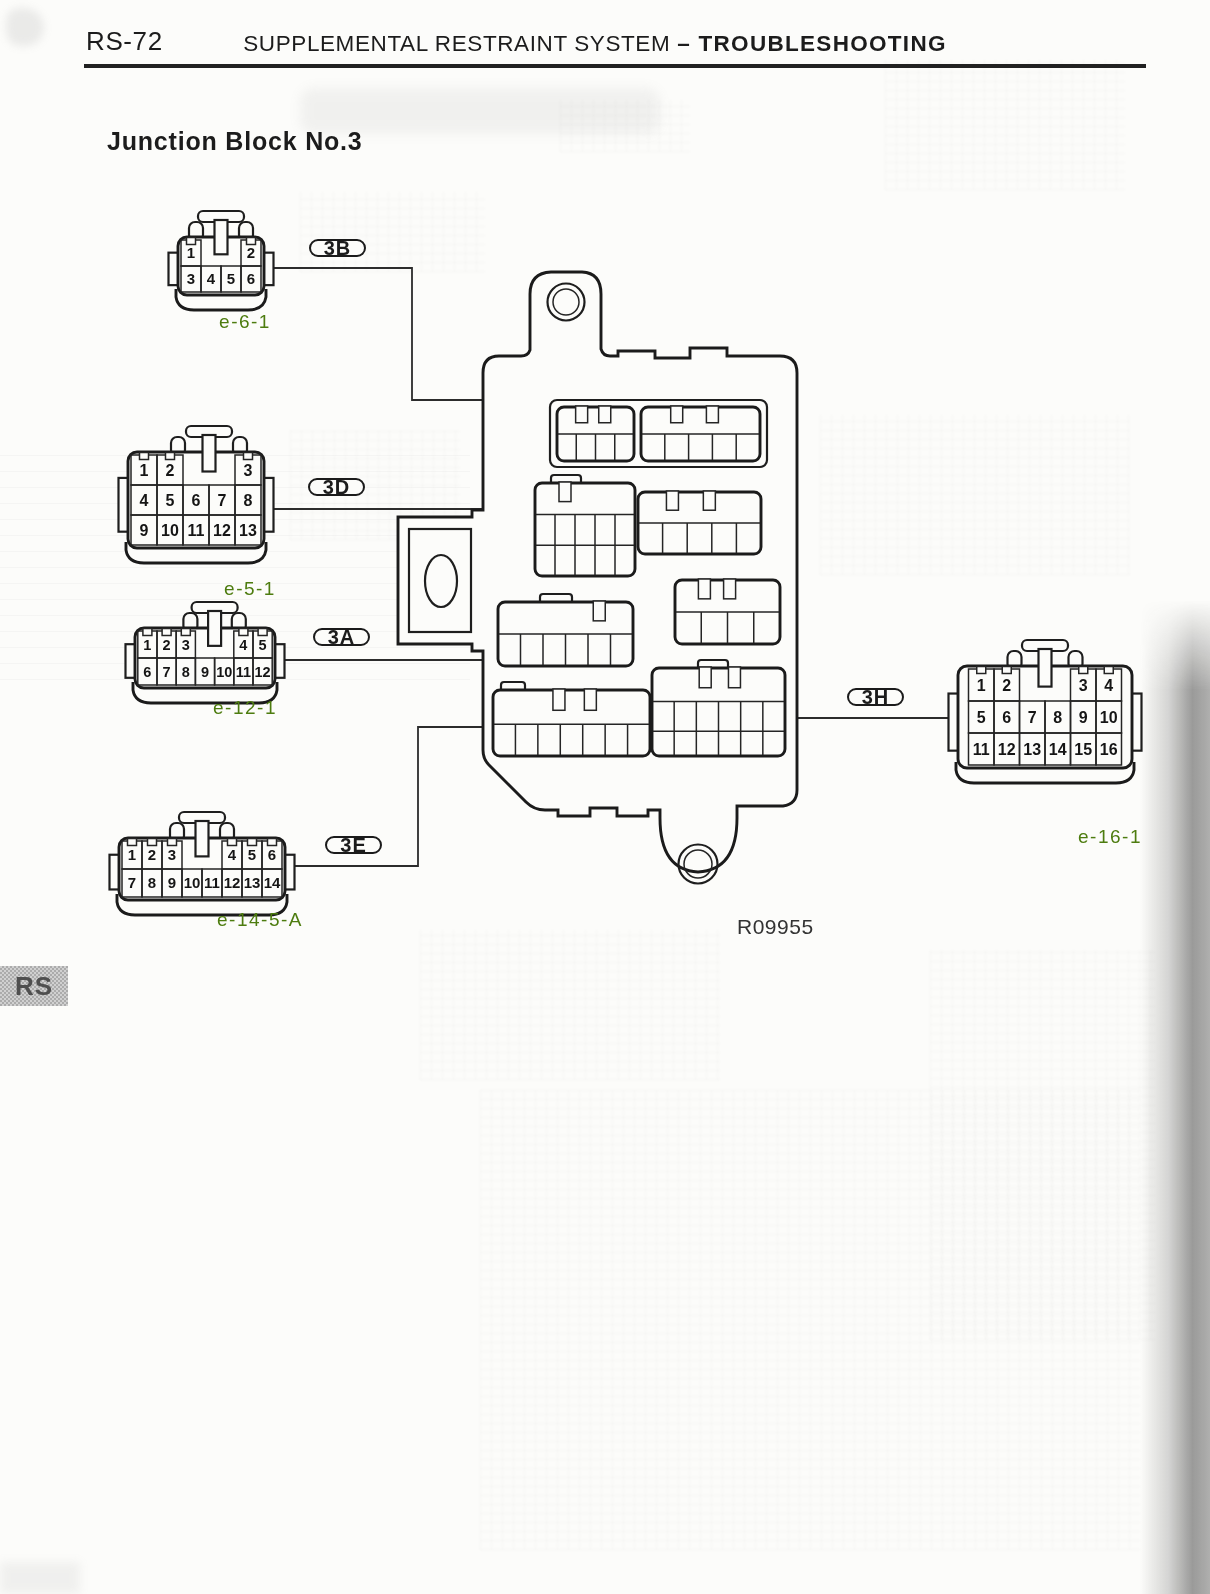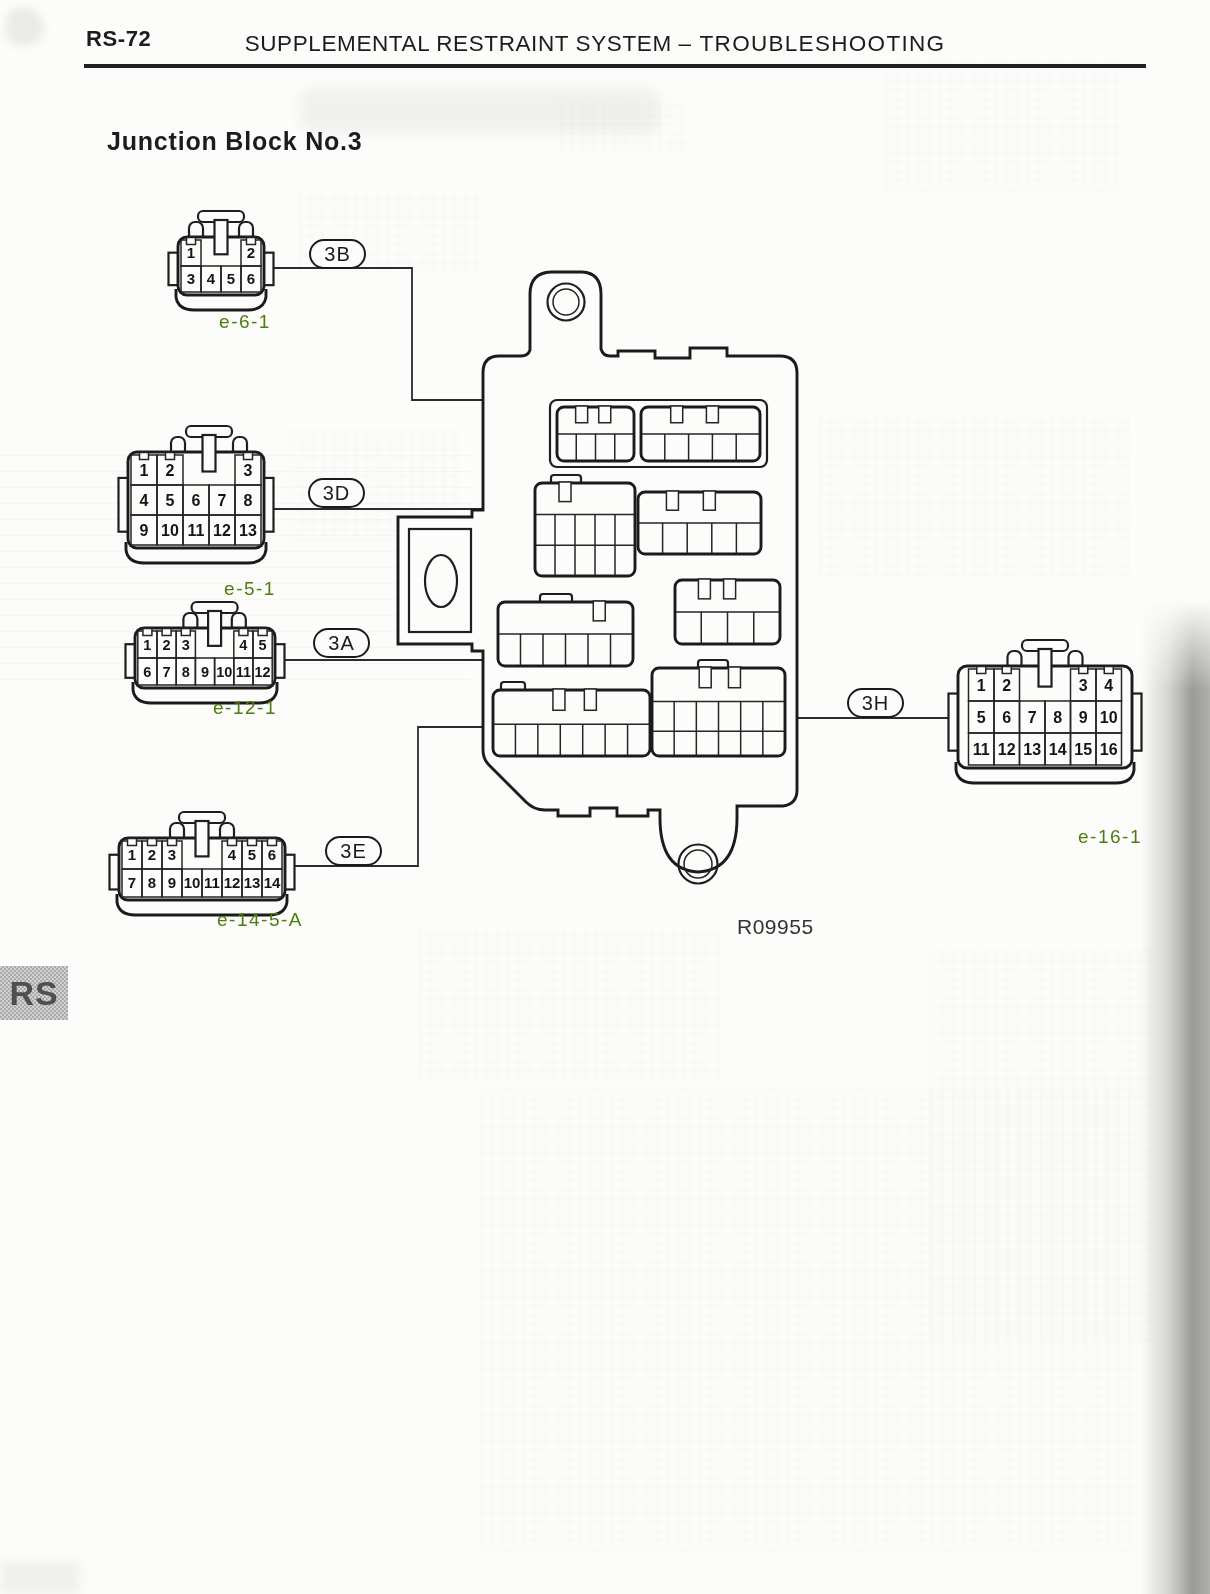--- a/index.html
+++ b/index.html
@@ -16,35 +16,35 @@
   .g-blob{background:#8f8f8f;opacity:.10;filter:blur(6px);border-radius:14px}
   .corner-smudge{left:6px;top:8px;width:38px;height:38px;background:#9a9a9a;opacity:.18;
       filter:blur(4px);border-radius:40% 60% 55% 45%}
   .right-shadow{position:absolute;right:0;top:600px;bottom:0;width:70px;pointer-events:none;
       background:linear-gradient(to right,rgba(40,40,40,0) 0%,rgba(40,40,40,.18) 40%,
                  rgba(40,40,40,.46) 75%,rgba(60,60,60,.40) 100%);
       -webkit-mask-image:linear-gradient(to bottom,transparent 0,#000 90px);
       mask-image:linear-gradient(to bottom,transparent 0,#000 90px)}
   .bottom-smudge{left:0;top:1562px;width:80px;height:32px;background:#9a9a9a;opacity:.12;filter:blur(5px)}
   
-  .hdr-code{position:absolute;left:86px;top:26px;font-size:22px;font-weight:bold;letter-spacing:.6px}
+  .hdr-code{position:absolute;left:86px;top:26px;font-size:26px;font-weight:normal;letter-spacing:.6px}
   .hdr-title{position:absolute;left:0;right:20px;top:31px;text-align:center;font-size:22.5px;
              letter-spacing:.6px;white-space:nowrap}
   .hdr-title .b{font-weight:normal}
-  .hdr-title .n{font-weight:normal;letter-spacing:1.3px}
+  .hdr-title .n{font-weight:bold;letter-spacing:1.3px}
   .hdr-rule{position:absolute;left:84px;top:64px;width:1062px;height:4px;background:#212121}
   .section-title{position:absolute;left:107px;top:127px;font-size:25px;font-weight:bold;letter-spacing:.8px}
   
-  .callout{position:absolute;width:57px;height:30px;border:2.5px solid #1b1b1b;border-radius:16px;
+  .callout{position:absolute;width:57px;height:18px;border:2.5px solid #1b1b1b;border-radius:16px;
            background:#fcfcfa;display:flex;align-items:center;justify-content:center;
-           font-size:20px;font-weight:normal;letter-spacing:1px;box-sizing:border-box}
+           font-size:20px;font-weight:bold;letter-spacing:1px;box-sizing:border-box}
   .caption{position:absolute;transform:translateX(-50%);font-size:19px;letter-spacing:1.5px;color:#4d7c0f}
   .figure-code{position:absolute;left:737px;top:915px;font-size:21px;letter-spacing:.5px;color:#333}
-  .side-tab{position:absolute;left:0;top:966px;width:68px;height:54px;display:flex;align-items:center;
-            justify-content:center;font-size:34px;font-weight:bold;color:#4f4f4f;letter-spacing:1px;
+  .side-tab{position:absolute;left:0;top:966px;width:68px;height:40px;display:flex;align-items:center;
+            justify-content:center;font-size:26px;font-weight:bold;color:#4f4f4f;letter-spacing:1px;
             background:repeating-conic-gradient(#ababab 0% 25%,#d0d0d0 0% 50%) 0 0/4px 4px}
   
   svg{position:absolute;overflow:visible}
   .lines polyline{fill:none;stroke:#2c2c2c;stroke-width:1.8}
   .ln1{stroke:#252525;stroke-width:1.5;fill:none}
   .ln2{stroke:#1e1e1e;stroke-width:2.2;fill:none}
   .ln3{stroke:#1b1b1b;stroke-width:2.9;fill:none}
   .wh{fill:#fcfcfa}
   .pn{font-family:"Liberation Sans",sans-serif;font-weight:bold;fill:#151515}
   .connector{position:absolute}

